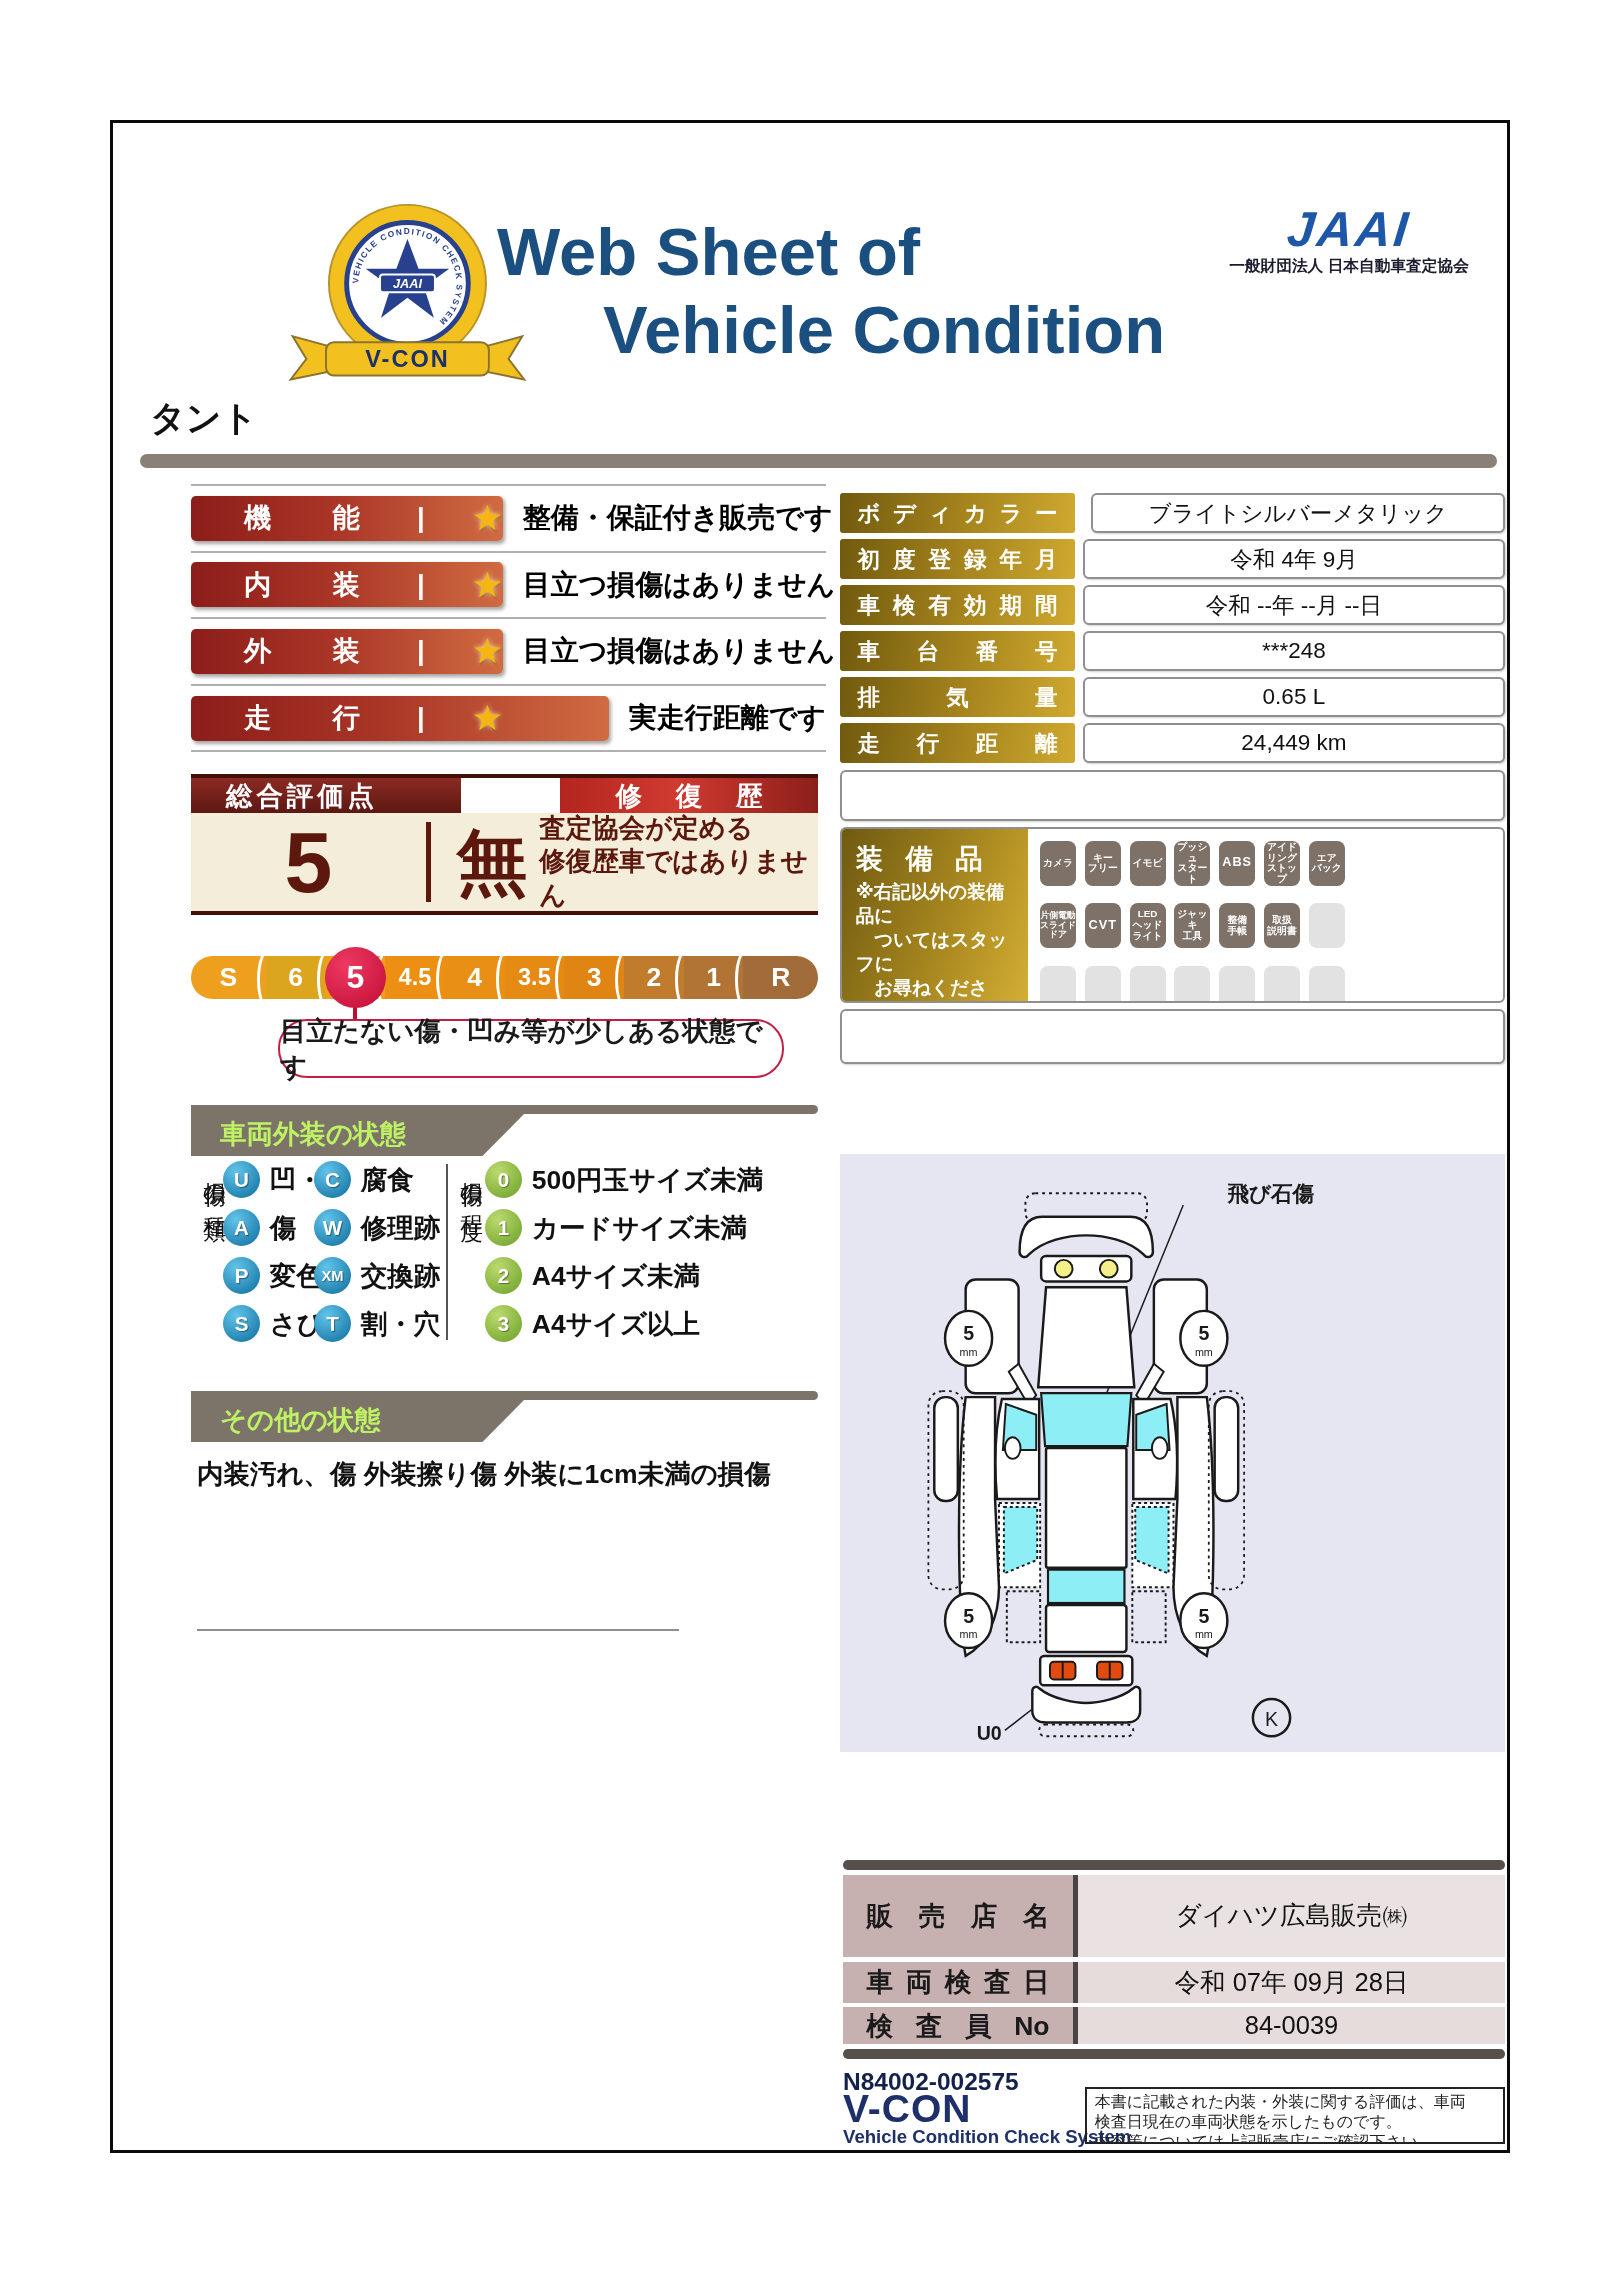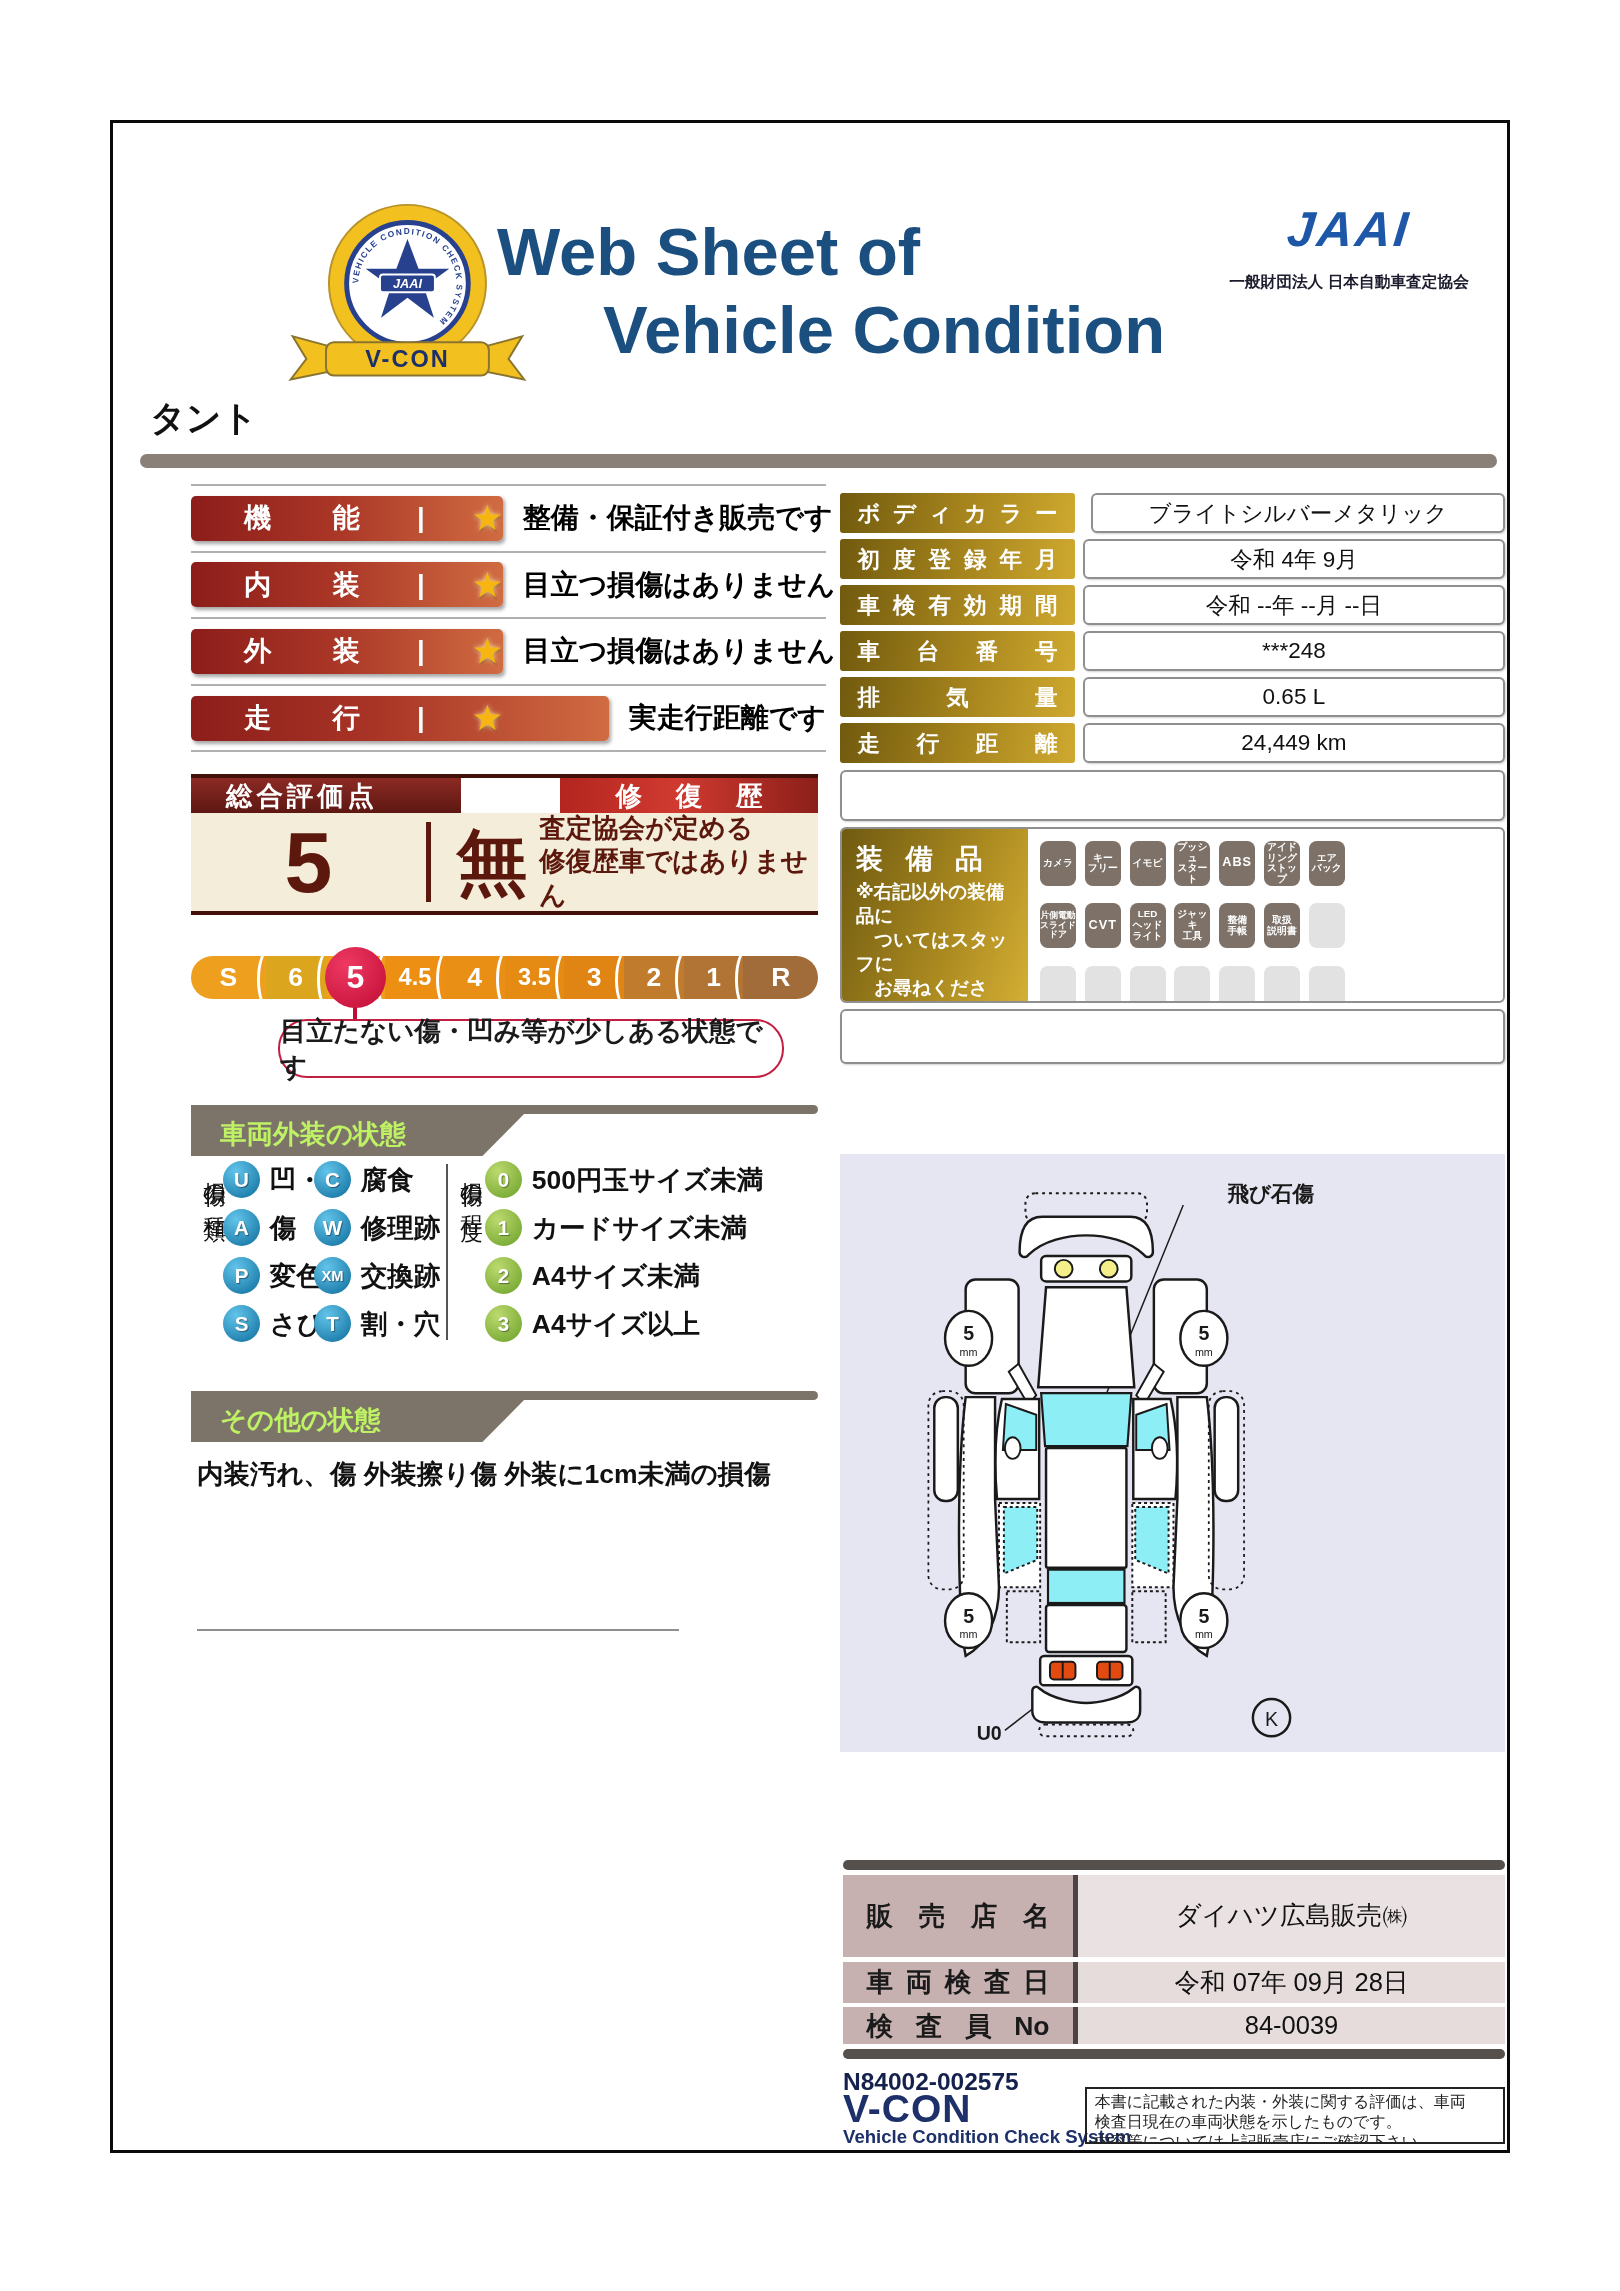--- a/index.html
+++ b/index.html
@@ -8,21 +8,21 @@
     border:3.9px solid #0a0a0a;box-sizing:border-box;background:#fff;}
   .abs{position:absolute;}
 
   
   .title{position:absolute;left:384px;top:90px;color:#1a4f80;font-weight:bold;
     font-size:67px;line-height:1.16;letter-spacing:0;}
   .title .l2{margin-left:106px;display:block;}
   .jaai-block{position:absolute;left:1086px;top:82px;width:300px;text-align:center;}
   .jaai-word{font-size:49px;font-weight:900;font-style:italic;color:#1e57a8;
     letter-spacing:2.9px;transform:skewX(-6deg);line-height:1;}
-  .jaai-sub{font-size:15.7px;font-weight:600;color:#1c1c2e;margin-top:18px;white-space:nowrap;}
+  .jaai-sub{font-size:15.7px;font-weight:600;color:#1c1c2e;margin-top:2px;white-space:nowrap;}
   .vname{position:absolute;left:37px;top:272px;font-size:35px;font-weight:bold;}
   .hdr-divider{position:absolute;left:27.4px;top:331px;width:1357px;height:13.7px;
     background:#8a8078;border-radius:6.9px;}
 
   
   .ratings{position:absolute;left:78px;top:361px;width:635px;}
   .r-row{border-top:2px solid #b0b0b0;padding:9.8px 0;display:flex;align-items:center;}
   .r-row:last-child{border-bottom:2px solid #b0b0b0;}
   .r-bar{width:453px;height:45px;border-radius:4.9px;display:flex;align-items:center;
     background:linear-gradient(90deg,#8c1d1a 0%,#a93526 45%,#d06b42 100%);

